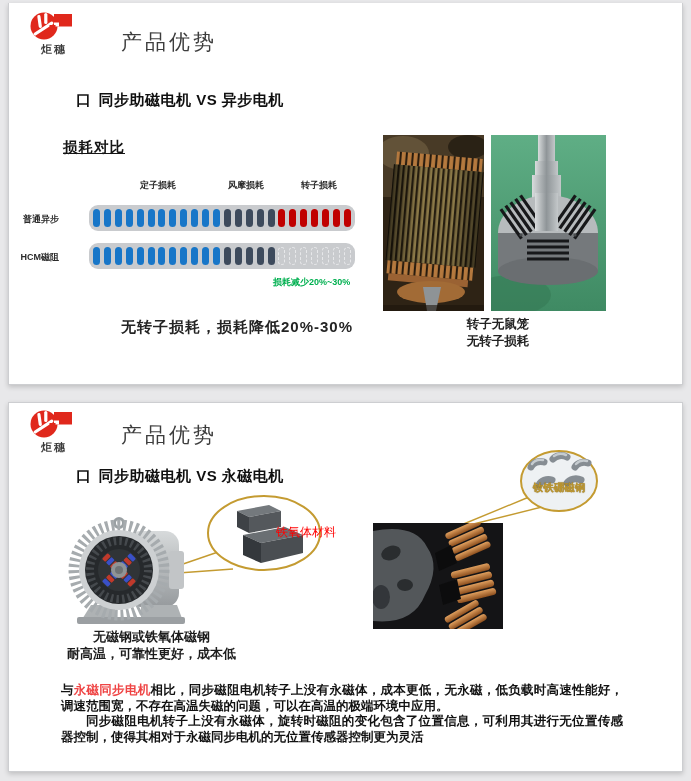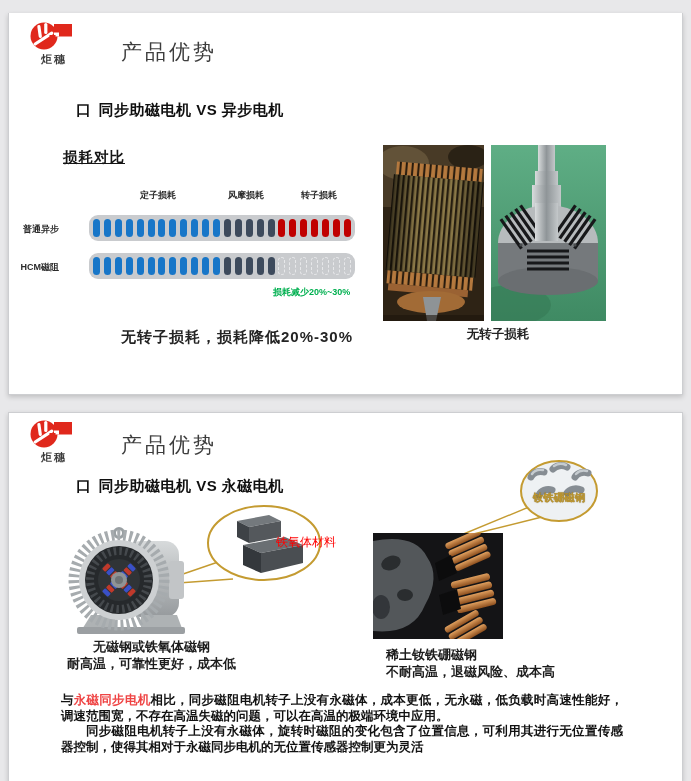--- a/index.html
+++ b/index.html
@@ -1,17 +1,17 @@
 <!DOCTYPE html>
 <html><head>
 <meta charset="utf-8">
 <style>
   html,body{margin:0;padding:0;}
   body{width:691px;height:781px;background:#E8E8EA;font-family:"Liberation Sans",sans-serif;position:relative;overflow:hidden;}
-  .slide{position:absolute;left:8px;width:675px;background:#ffffff;border:1px solid #cdced1;box-shadow:0 2px 5px rgba(0,0,0,.18);box-sizing:border-box;margin-top:10px;}
+  .slide{position:absolute;left:8px;width:675px;background:#ffffff;border:1px solid #cdced1;box-shadow:0 2px 5px rgba(0,0,0,.18);box-sizing:border-box;}
   #slide1{top:3px;height:382px;border-top:none;}
   #slide2{top:402px;height:370px;}
   .abs{position:absolute;}
   
   .logo{width:50px;text-align:center;}
   .logo-text{font-size:11px;font-weight:bold;color:#3c3c3c;letter-spacing:2px;margin-top:0;}
   .slide-title{font-size:21px;letter-spacing:3px;color:#3d3d3d;font-family:"Liberation Serif",serif;}
   .heading{font-size:15px;font-weight:bold;color:#101010;letter-spacing:.5px;white-space:nowrap;}
   .heading .bullet{margin-right:7px;}
   
@@ -198,20 +198,21 @@
         <line x1="36" y1="118" x2="78" y2="118"></line>
           <line x1="36" y1="124" x2="78" y2="124"></line>
       </g>
     </g>
     <rect x="44" y="58" width="23" height="38" fill="url(#gSteel)"></rect>
     <circle cx="30" cy="100" r="1.6" fill="#4a4d4f"></circle>
       <circle cx="84" cy="100" r="1.6" fill="#4a4d4f"></circle>
   </svg>
 
   <div class="abs photo-caption" style="left:414px;top:313px;">
+    <div>转子无鼠笼</div>
     <div>无转子损耗</div>
   </div>
 </div>
 
 <div class="slide" id="slide2">
 
   <div class="abs logo" style="left:20px;top:5px;">
     <svg width="46" height="32" viewBox="0 0 46 32">
       <circle cx="15" cy="16" r="13.5" fill="#E0281C"></circle>
       <rect x="9" y="5" width="3.2" height="13" rx="1.6" fill="#fff" transform="rotate(-8 10.6 11.5)"></rect>
@@ -342,22 +343,18 @@
       <path d="M48 34 a10 8 0 0 1 14 -3"></path>
     </g>
     <g stroke="#c6ccd0" stroke-width="2.5" fill="none" stroke-linecap="round">
       <path d="M13 15 a10 8 0 0 1 11 -4"></path>
       <path d="M35 7 a10 8 0 0 1 12 -1"></path>
       <path d="M57 15 a10 8 0 0 1 11 -3"></path>
     </g>
   </svg>
   <div class="abs callout-label-gold" style="left:512px;top:78px;">钕铁硼磁钢</div>
 
-  <div class="abs cap" style="left:377px;top:234px;">
-    <div>稀土钕铁硼磁钢</div>
-    <div>不耐高温，退磁风险、成本高</div>
-  </div>
 
   <div class="abs paragraph" style="left:52px;top:280px;">
     <p><span>与</span><span class="red-text">永磁同步电机</span><span>相比，同步磁阻电机转子上没有永磁体，成本更低，无永磁，低负载时高速性能好，调速范围宽，不存在高温失磁的问题，可以在高温的极端环境中应用。</span></p>
     <p class="indent">同步磁阻电机转子上没有永磁体，旋转时磁阻的变化包含了位置信息，可利用其进行无位置传感器控制，使得其相对于永磁同步电机的无位置传感器控制更为灵活</p>
   </div>
 </div>
 
 </body></html>

